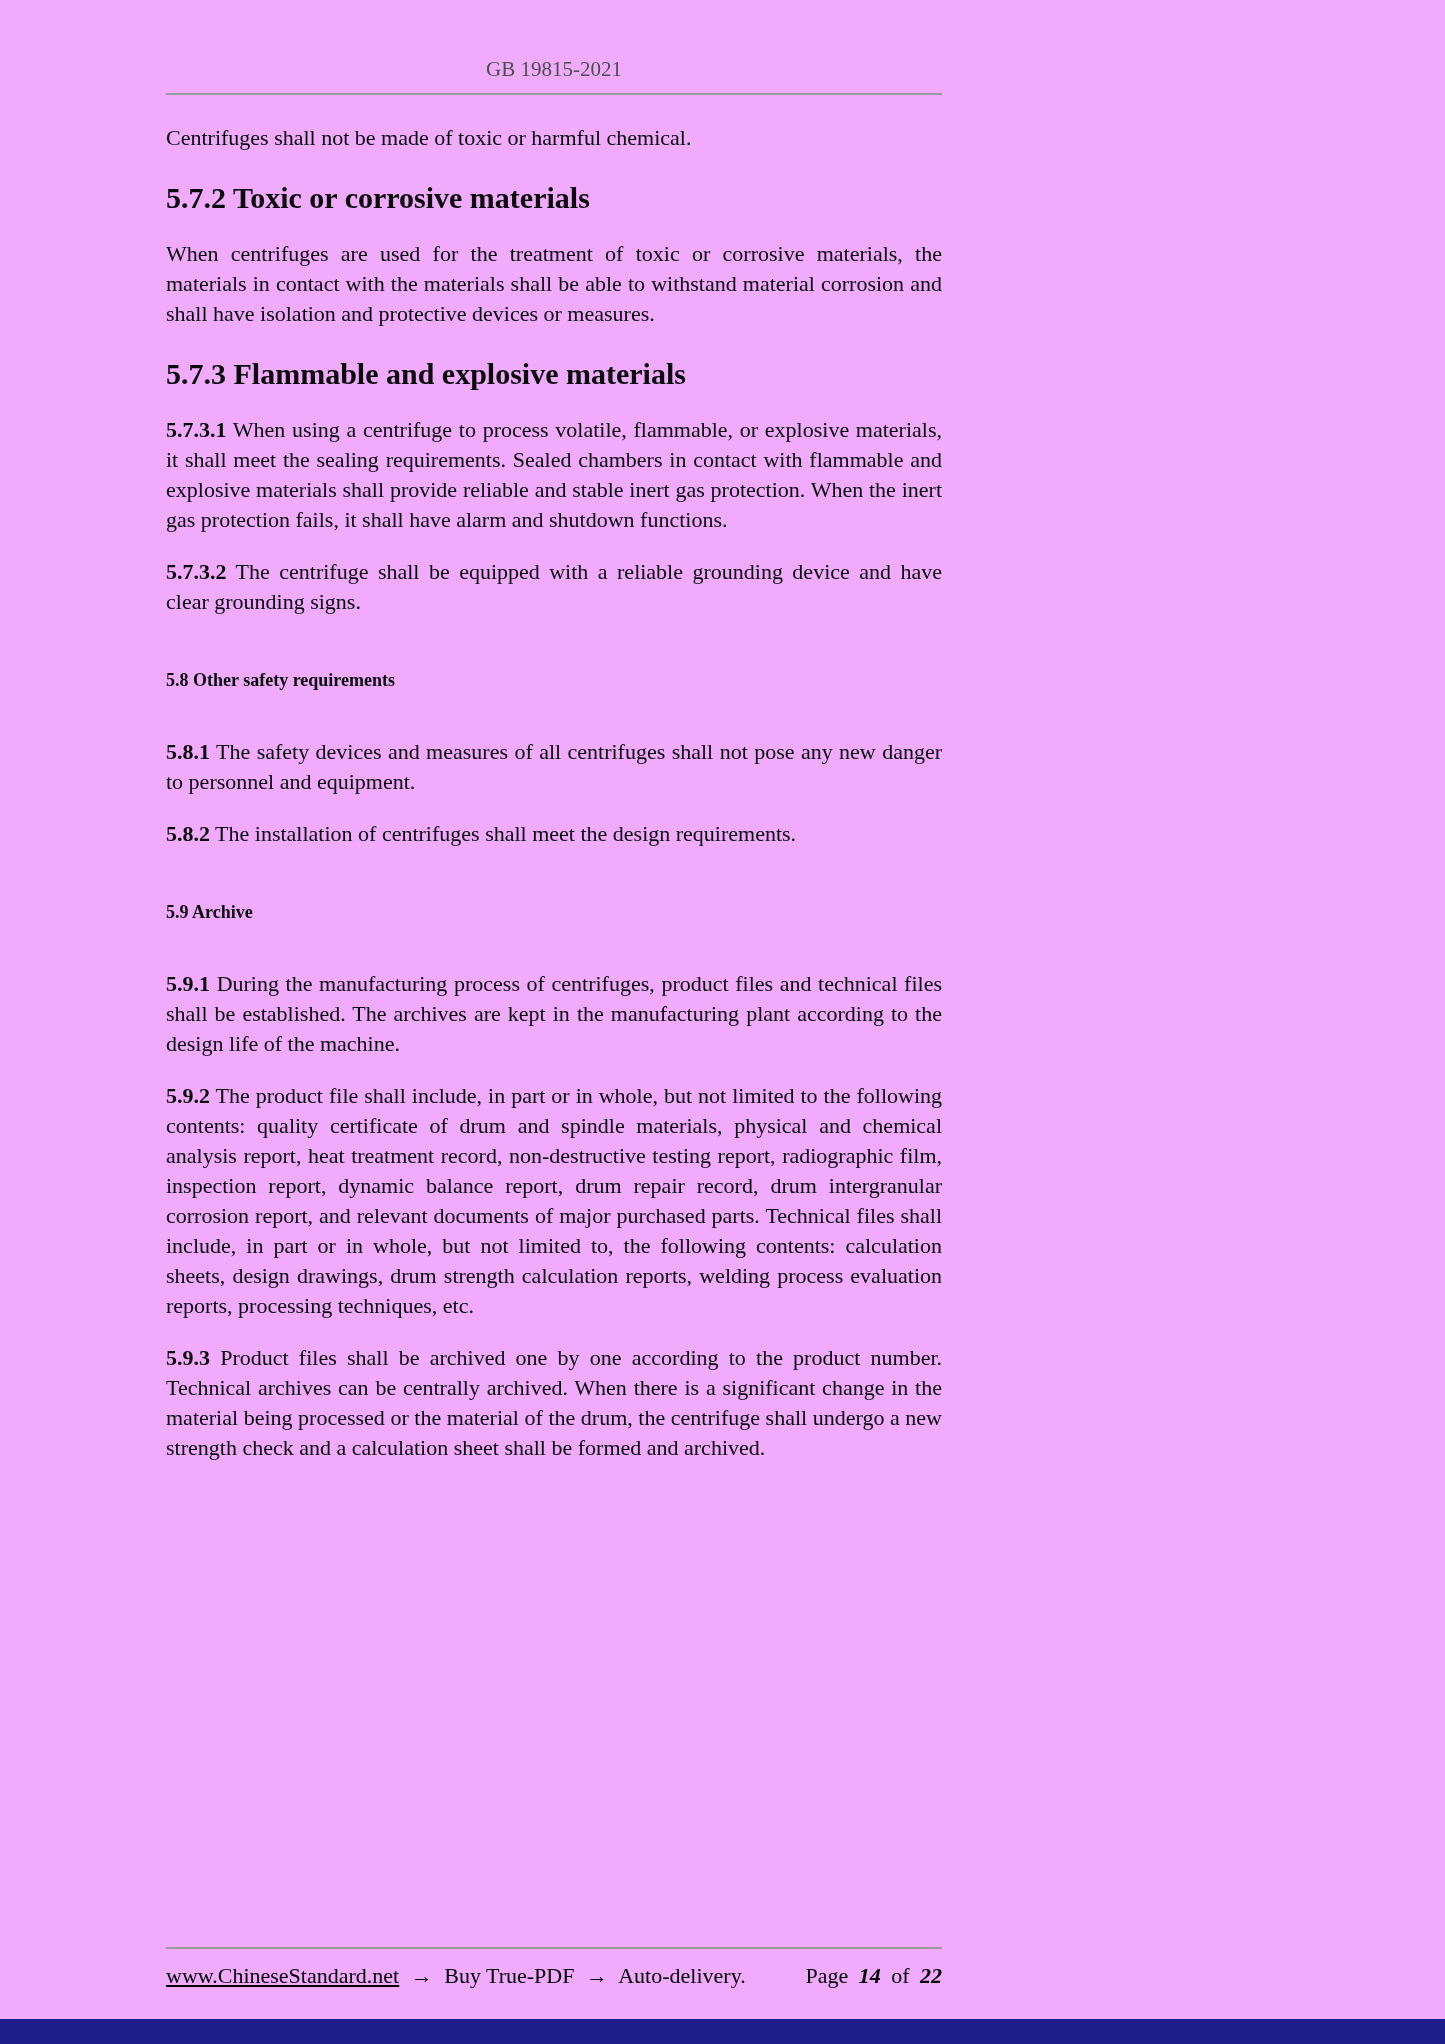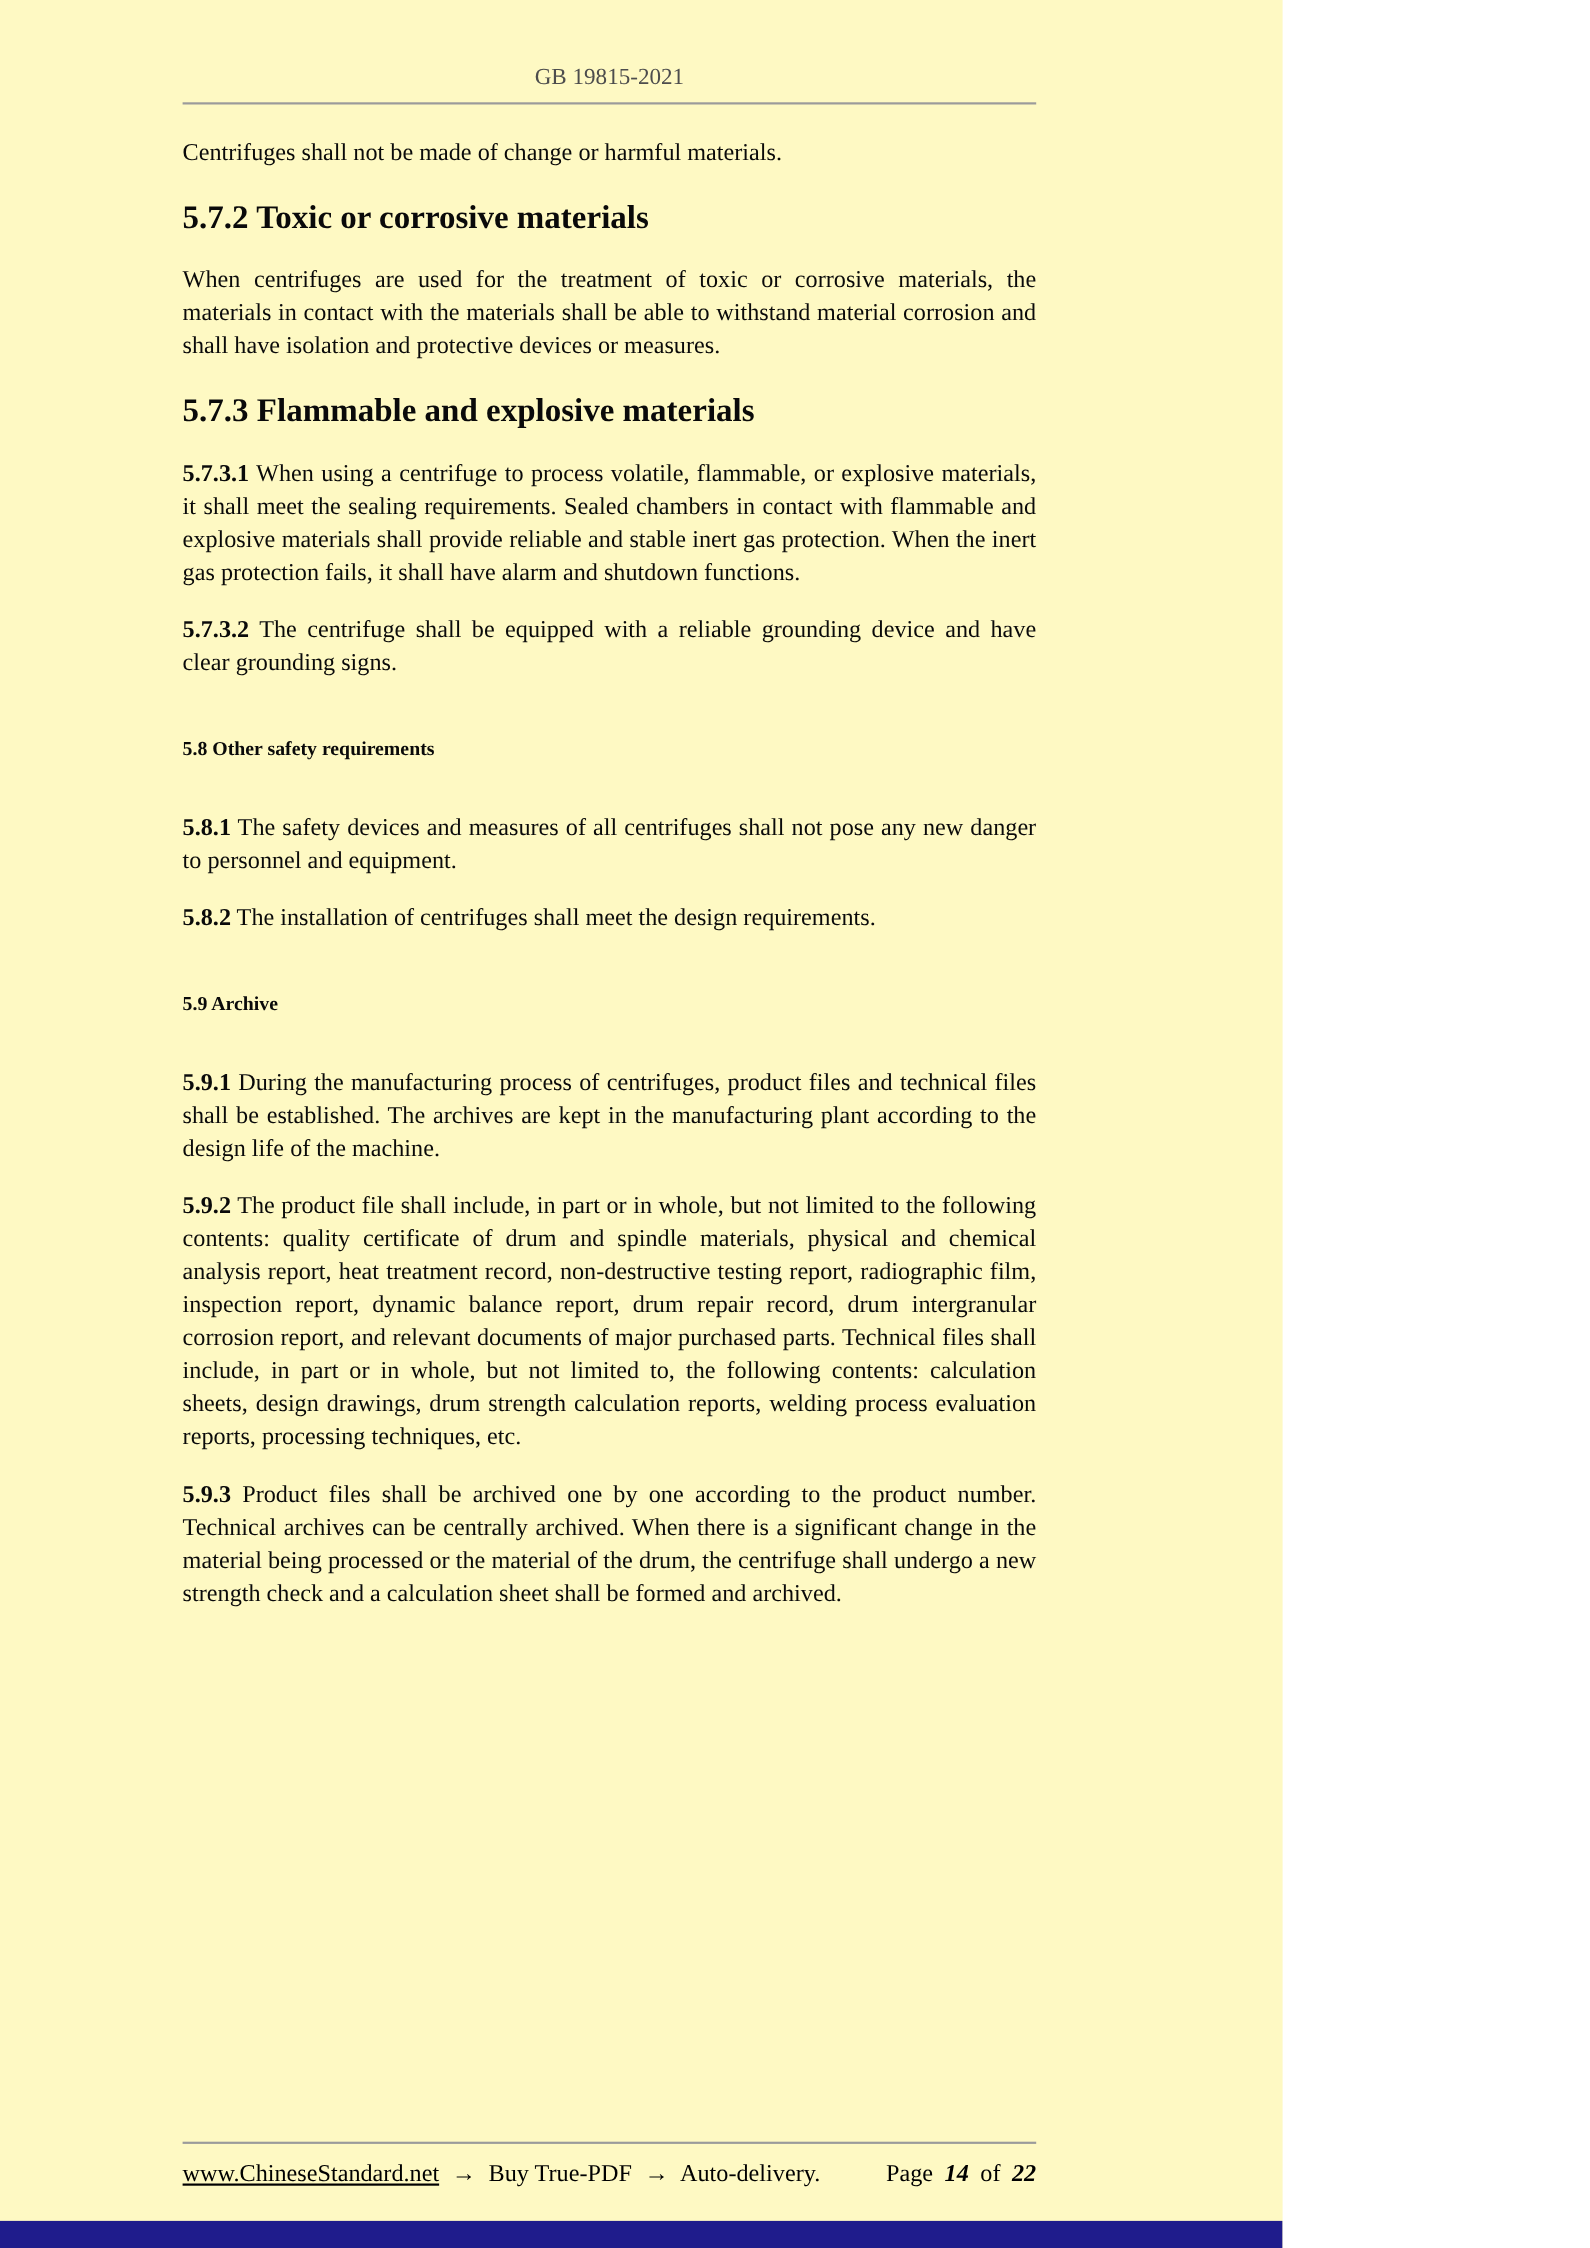--- a/index.html
+++ b/index.html
@@ -2,23 +2,23 @@
 <html><head>
 <meta charset="utf-8">
 <style>
   html, body {
     margin: 0;
     padding: 0;
     background: #ffffff;
   }
   .page {
     position: relative;
-    width: 1166px;
+    width: 1445px;
     height: 2044px;
-    background: #fef9c3;
+    background: #f0abfc;
     overflow: hidden;
     font-family: "Liberation Serif", "DejaVu Serif", serif;
     color: #0a0a0a;
   }
   .doc-column {
     position: absolute;
     left: 166px;
     top: 0;
     width: 776px;
   }
@@ -110,21 +110,21 @@
 
   <div class="doc-column">
 
     <div class="doc-header">
       <span>GB 19815-2021</span>
     </div>
     <div class="header-rule"></div>
 
     <div class="body-text">
 
-      <p><span>Centrifuges shall not be made of change or harmful materials.</span></p>
+      <p><span>Centrifuges shall not be made of toxic or harmful chemical.</span></p>
 
       <div class="sub-heading">5.7.2 Toxic or corrosive materials</div>
 
       <p><span>When centrifuges are used for the treatment of toxic or corrosive materials, the materials in contact with the materials shall be able to withstand material corrosion and shall have isolation and protective devices or measures.</span></p>
 
       <div class="sub-heading">5.7.3 Flammable and explosive materials</div>
 
       <p><span class="clause-num">5.7.3.1</span> <span>When using a centrifuge to process volatile, flammable, or explosive materials, it shall meet the sealing requirements. Sealed chambers in contact with flammable and explosive materials shall provide reliable and stable inert gas protection. When the inert gas protection fails, it shall have alarm and shutdown functions.</span></p>
 
       <p><span class="clause-num">5.7.3.2</span> <span>The centrifuge shall be equipped with a reliable grounding device and have clear grounding signs.</span></p>

